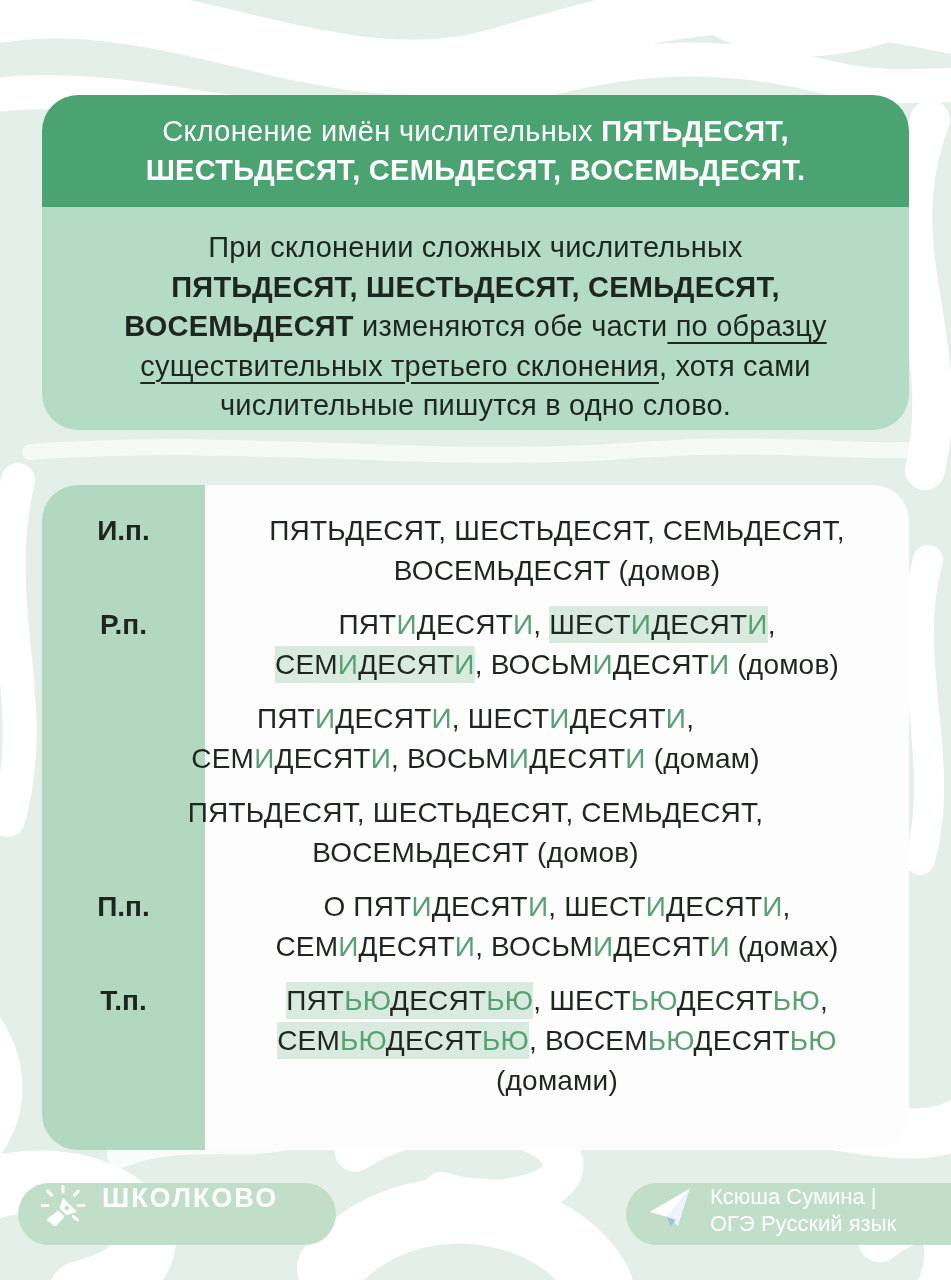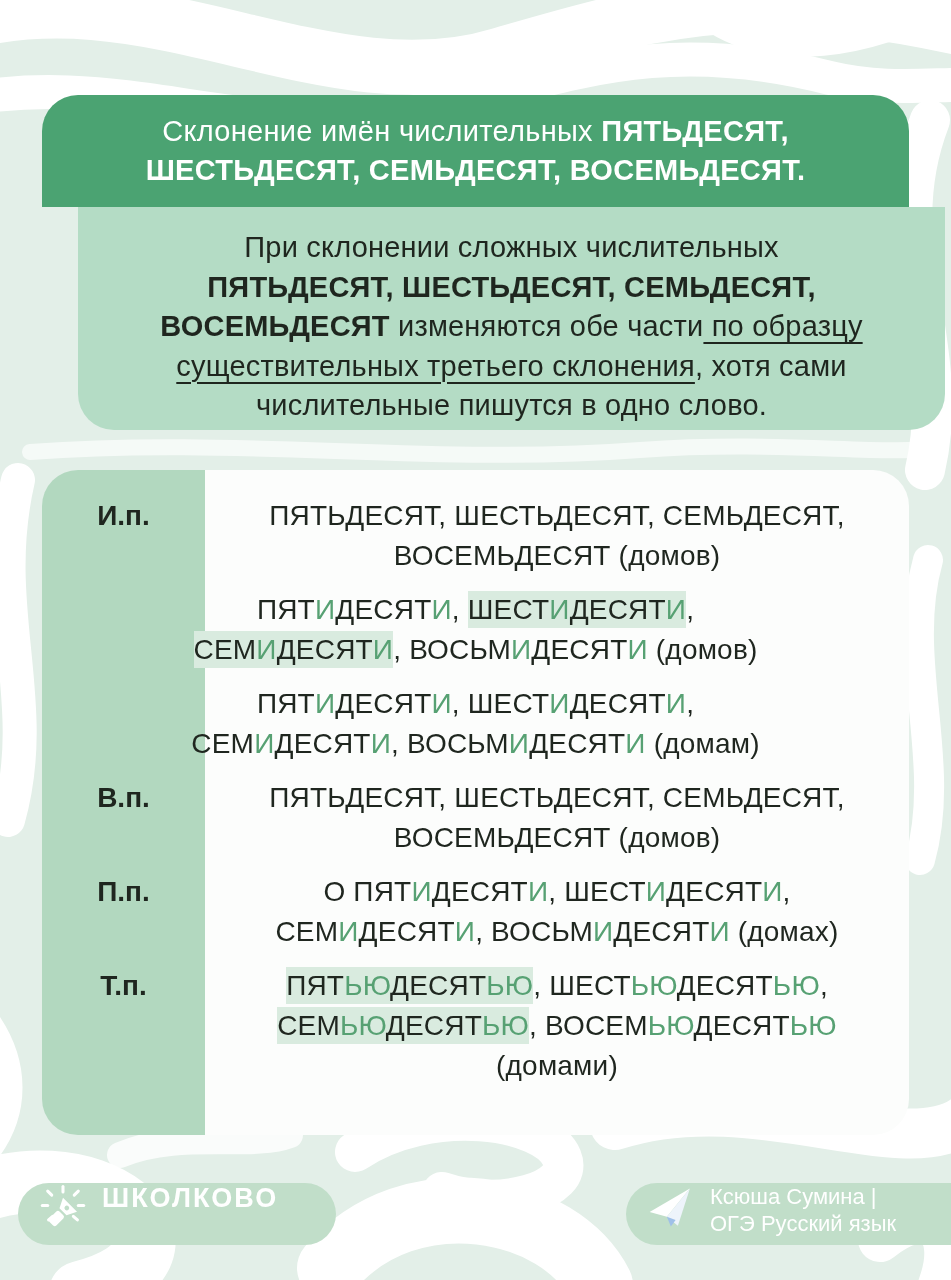--- a/index.html
+++ b/index.html
@@ -9,25 +9,25 @@
 
   
   .hdr{position:absolute;left:42px;top:95px;width:867px;height:112px;box-sizing:border-box;
     background:#4ba372;border-radius:36px 36px 0 0;color:#ffffff;
     display:flex;align-items:center;justify-content:center;text-align:center;}
   .hdr-text{font-size:29px;line-height:39px;font-weight:500;white-space:pre-line;letter-spacing:.3px;}
 
   
   .intro{position:absolute;left:42px;top:207px;width:867px;height:223px;box-sizing:border-box;
     background:#b4dcc5;border-radius:0 0 36px 36px;color:#1f261f;
-    display:flex;align-items:flex-start;justify-content:center;text-align:center;padding-top:21px;margin-left:36px;}
+    display:flex;align-items:flex-start;justify-content:center;text-align:center;padding-top:21px;}
   .intro-text{font-size:29px;line-height:39.5px;font-weight:500;white-space:pre-line;letter-spacing:.2px;}
 
   
-  .tbl{position:absolute;left:42px;top:470px;width:867px;height:665px;}
+  .tbl{position:absolute;left:42px;top:485px;width:867px;height:665px;}
   .tbl-whitebg{position:absolute;left:120px;right:0;top:0;bottom:0;background:#fcfdfc;border-radius:0 36px 36px 0;}
   .tbl-labelbg{position:absolute;left:0;top:0;width:163px;height:100%;background:#b2d8bf;border-radius:36px 0 0 36px;}
   .tbl-rows{position:relative;display:flex;flex-direction:column;gap:14px;padding-top:26px;}
   .row{display:flex;align-items:flex-start;}
   .case{width:163px;flex:none;text-align:center;font-weight:700;font-size:28px;line-height:40px;color:#1f261f;}
   .content{flex:1;text-align:center;font-size:28px;line-height:40px;font-weight:500;color:#1f261f;
     white-space:pre-line;padding:0 14px;letter-spacing:.2px;}
 
   
   .sb{font-weight:700;}
@@ -85,31 +85,31 @@
     <div class="tbl-whitebg"></div>
     <div class="tbl-labelbg"></div>
     <div class="tbl-rows">
   <div class="row">
     <div class="case">И.п.</div>
     <div class="content"><span>ПЯТЬДЕСЯТ, ШЕСТЬДЕСЯТ, СЕМЬДЕСЯТ,
 ВОСЕМЬДЕСЯТ (домов)</span></div>
   </div>
 
   <div class="row">
+    <div class="case">Р.п.</div>
     <div class="content"><span>ПЯТ</span><span class="sg">И</span><span>ДЕСЯТ</span><span class="sg">И</span><span>, </span><span class="sh">ШЕСТ</span><span class="sg sh">И</span><span class="sh">ДЕСЯТ</span><span class="sg sh">И</span><span>,
 </span><span class="sh">СЕМ</span><span class="sg sh">И</span><span class="sh">ДЕСЯТ</span><span class="sg sh">И</span><span>, </span><span>ВОСЬМ</span><span class="sg">И</span><span>ДЕСЯТ</span><span class="sg">И</span><span> (домов)</span></div>
   </div>
 
   <div class="row">
     <div class="content"><span>ПЯТ</span><span class="sg">И</span><span>ДЕСЯТ</span><span class="sg">И</span><span>, </span><span>ШЕСТ</span><span class="sg">И</span><span>ДЕСЯТ</span><span class="sg">И</span><span>,
 </span><span>СЕМ</span><span class="sg">И</span><span>ДЕСЯТ</span><span class="sg">И</span><span>, </span><span>ВОСЬМ</span><span class="sg">И</span><span>ДЕСЯТ</span><span class="sg">И</span><span> (домам)</span></div>
   </div>
 
   <div class="row">
-    <div class="case">В.п.</div>
     <div class="content"><span>ПЯТЬДЕСЯТ, ШЕСТЬДЕСЯТ, СЕМЬДЕСЯТ,
 ВОСЕМЬДЕСЯТ (домов)</span></div>
   </div>
 
   <div class="row">
     <div class="case">П.п.</div>
     <div class="content"><span>О ПЯТ</span><span class="sg">И</span><span>ДЕСЯТ</span><span class="sg">И</span><span>, </span><span>ШЕСТ</span><span class="sg">И</span><span>ДЕСЯТ</span><span class="sg">И</span><span>,
 </span><span>СЕМ</span><span class="sg">И</span><span>ДЕСЯТ</span><span class="sg">И</span><span>, </span><span>ВОСЬМ</span><span class="sg">И</span><span>ДЕСЯТ</span><span class="sg">И</span><span> (домах)</span></div>
   </div>
 

